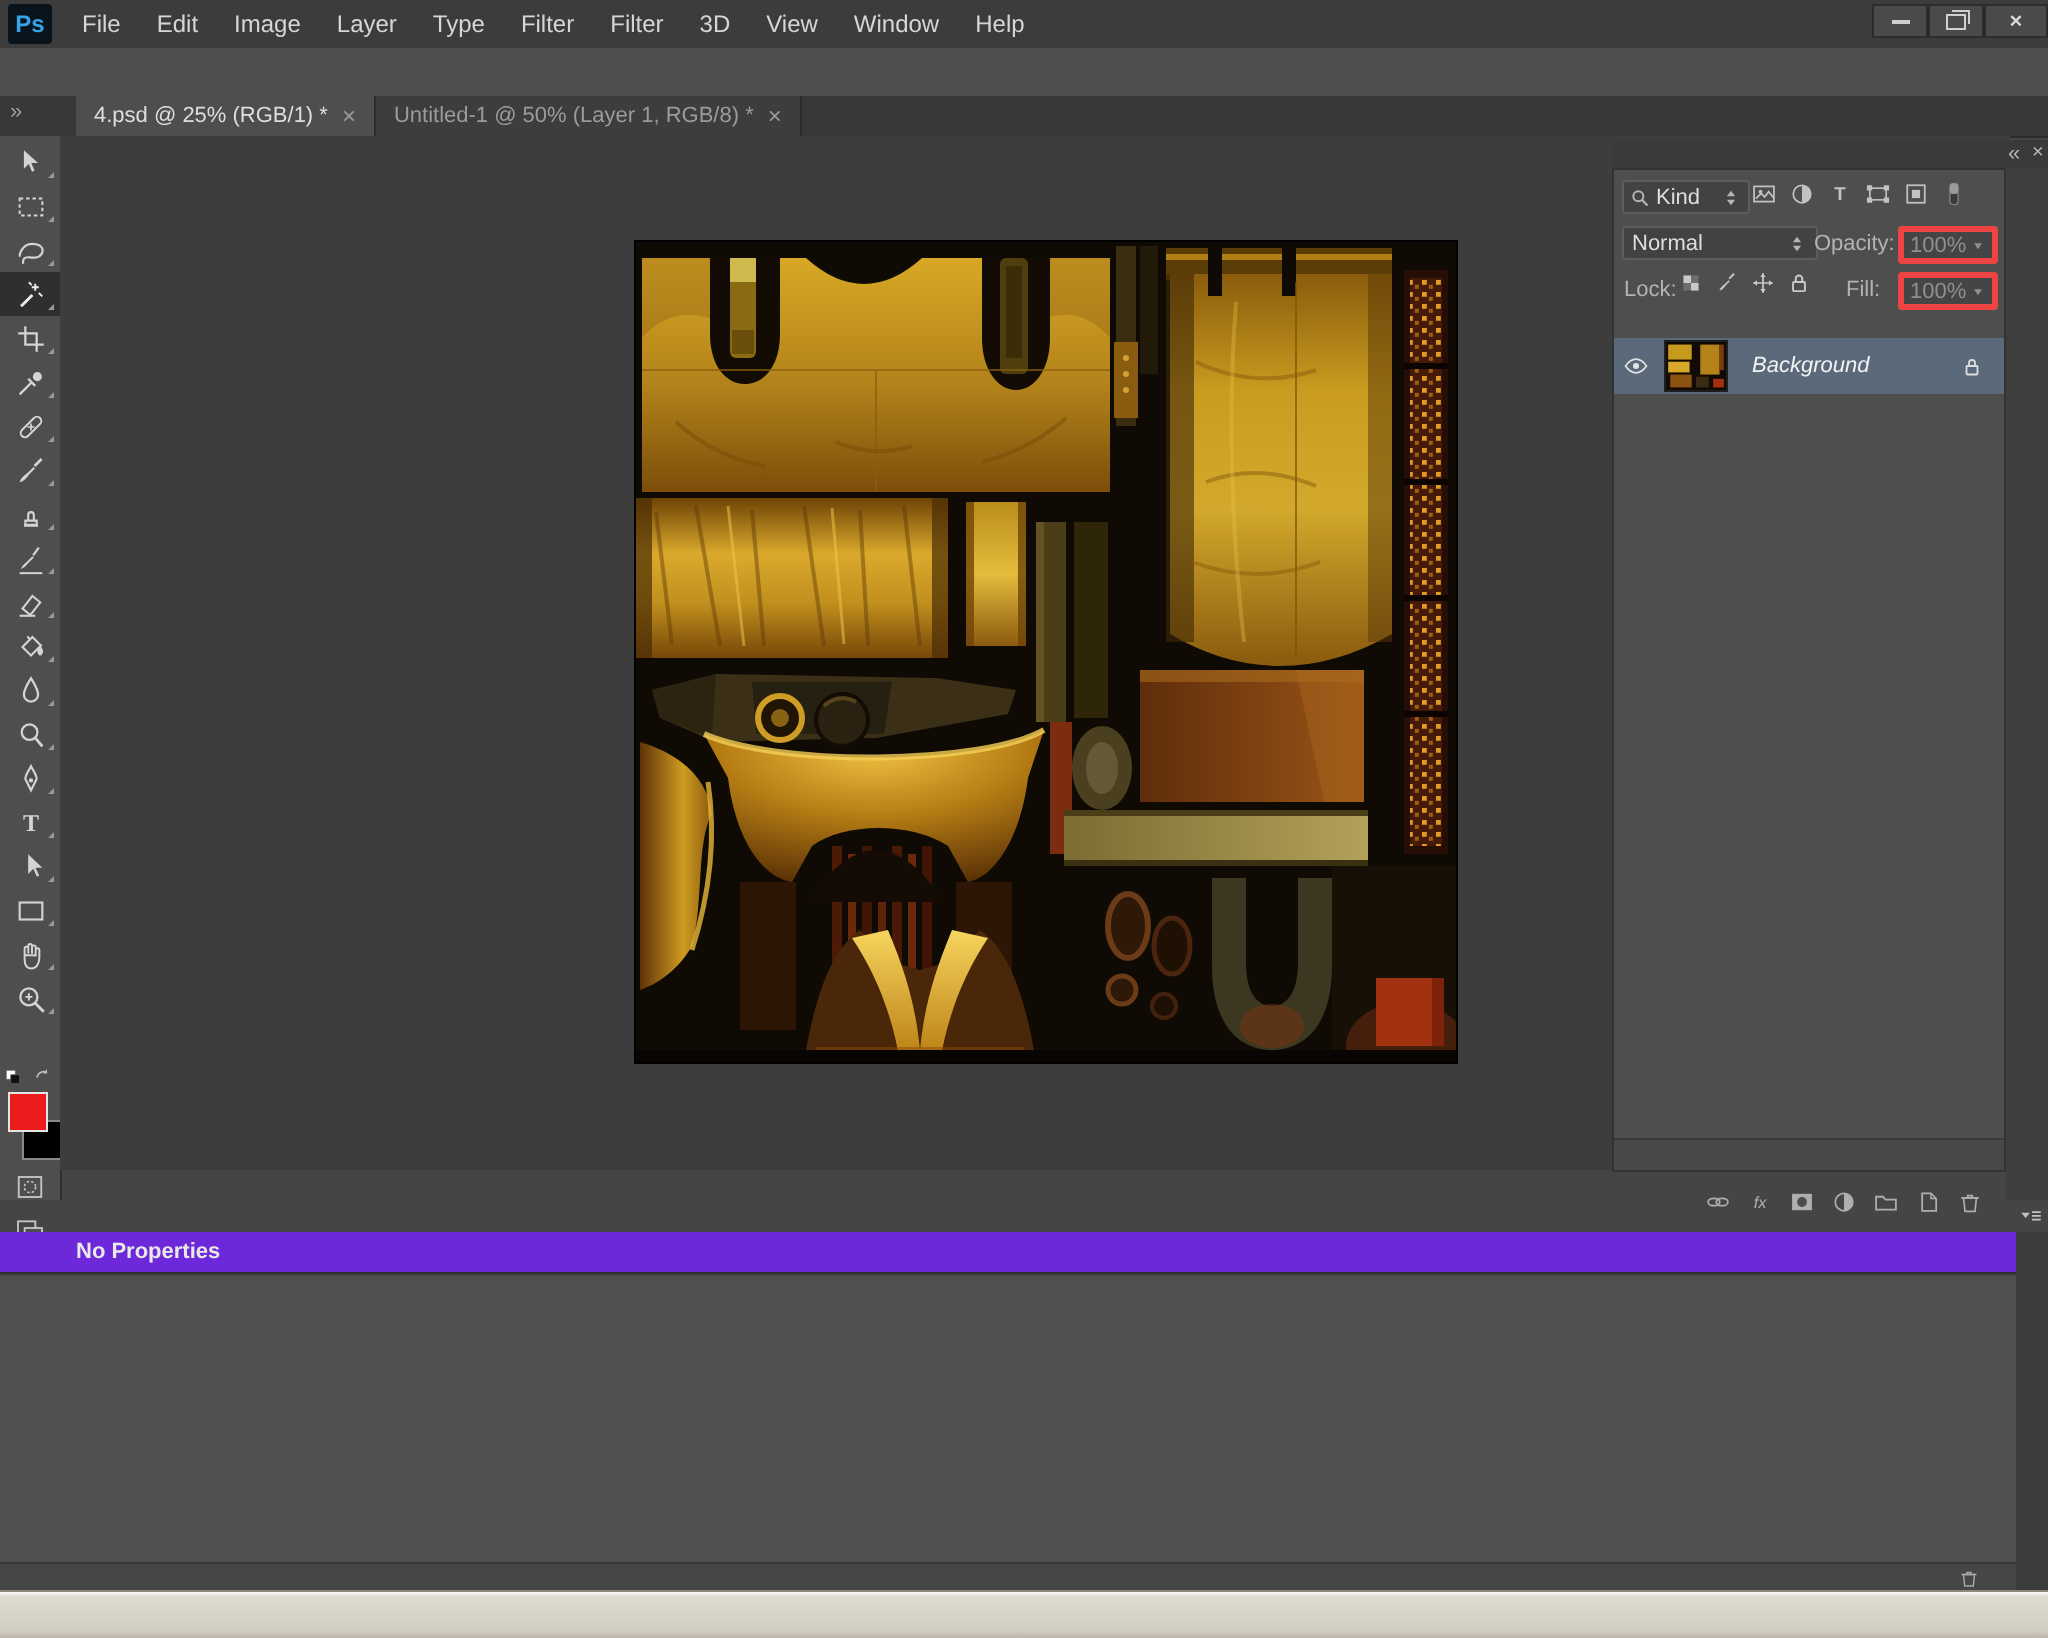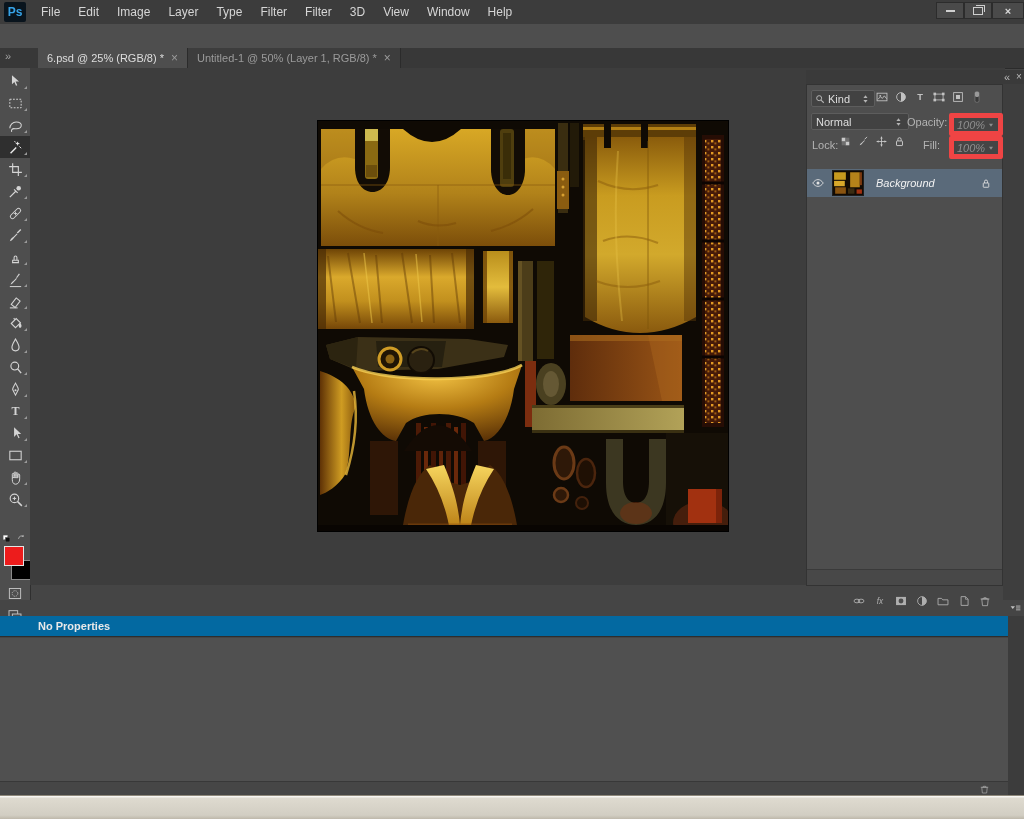--- a/index.html
+++ b/index.html
@@ -63,37 +63,37 @@
   #canvas-wrap{left:317px;top:120px;width:410px;height:410px;border:1px solid #000;box-sizing:content-box;}
 
   
   #dock-header{left:806px;top:70px;width:218px;height:14px;background:#3a3a3a;color:#b9b9b9;}
   #dock-strip{left:1003px;top:84px;width:21px;height:516px;background:#3e3e3e;}
   #layers-panel{left:806px;top:84px;width:197px;height:502px;background:#4e4e4e;border:1px solid #333;box-sizing:border-box;}
   #layers-tabs{left:806px;top:84px;width:197px;height:17px;background:#3a3a3a;display:flex;}
   .ptab{padding:2px 8px 0 8px;height:15px;color:#9d9d9d;font-size:11px;cursor:default;}
   .ptab.active{background:#4e4e4e;color:#e2e2e2;}
   .plabel{position:absolute;color:#b3b3b3;}
-  .pvalue{position:absolute;background:#454545;border:5px solid #ef4444;color:#8f8f8f;
-          display:flex;align-items:center;padding:0 3px;border-radius:2px;font-style:italic;}
+  .pvalue{position:absolute;background:#454545;border:3px solid #ef4444;color:#8f8f8f;
+          display:flex;align-items:center;padding:0 3px;border-radius:2px;}
   .fbtn{width:17px;height:16px;display:flex;align-items:center;justify-content:center;}
   .fbtn svg{width:14px;height:14px;}
   #layer-row{left:807px;top:169px;width:195px;height:28px;background:#5a6a7a;display:flex;align-items:center;}
   #layers-bottom{left:807px;top:569px;width:195px;height:16px;background:#484848;border-top:1px solid #3a3a3a;
                  display:flex;align-items:center;justify-content:flex-end;gap:7px;padding-right:10px;box-sizing:border-box;}
   #layers-bottom .icon{width:14px;height:14px;opacity:.85;margin-top:47px;}
 
   
   #statusbar{left:30px;top:585px;width:978px;height:15px;background:#414141;border-top:1px solid #2e2e2e;color:#c9c9c9;}
 
   
   #bp-tabstrip{left:0;top:600px;width:1024px;height:16px;background:#333333;display:flex;padding-left:30px;box-sizing:border-box;}
   .bptab{padding:2px 10px 0 10px;height:14px;color:#999;font-size:11px;}
   .bptab.active{background:#4e4e4e;color:#dcdcdc;}
-  #bp-noprops{left:0;top:616px;width:1008px;height:21px;background:#0369a1;border-bottom:1px solid #2e2e2e;
+  #bp-noprops{left:0;top:616px;width:1008px;height:21px;background:#6d28d9;border-bottom:1px solid #2e2e2e;
               color:#e8e8e8;font-weight:bold;display:flex;align-items:center;padding-left:38px;box-sizing:border-box;}
   #bp-content{left:0;top:638px;width:1008px;height:143px;background:#505050;}
   #bp-bottom{left:0;top:781px;width:1008px;height:14px;background:#464646;border-top:1px solid #383838;}
   #bp-right{left:1008px;top:616px;width:16px;height:179px;background:#3c3c3c;}
 
   
   #taskbar{left:0;top:795px;width:1024px;height:24px;
            background:linear-gradient(#fdfdfb,#dedacf 10%,#d2cec3 80%,#b8b2a4);border-top:1px solid #8e887a;}
 </style>
 </head>
@@ -203,21 +203,21 @@
           </svg>
         </span>
     </div>
   </div>
 
   <div id="tabbar" class="abs">
     <span class="abs" style="left:5px;top:2px;color:#a0a0a0;font-size:11px;letter-spacing:-1px;">»</span>
   </div>
   <div id="doc-tabs" class="abs">
       <div class="doc-tab active">
-        <span>6.psd @ 25% (RGB/8) *</span>
+        <span>4.psd @ 25% (RGB/1) *</span>
         <span class="tab-close">×</span>
       </div>
       <div class="doc-tab">
         <span>Untitled-1 @ 50% (Layer 1, RGB/8) *</span>
         <span class="tab-close">×</span>
       </div>
     </div>
 
   <div id="tools" class="abs">
     <div id="tools-list" style="padding-top: 2px;">

